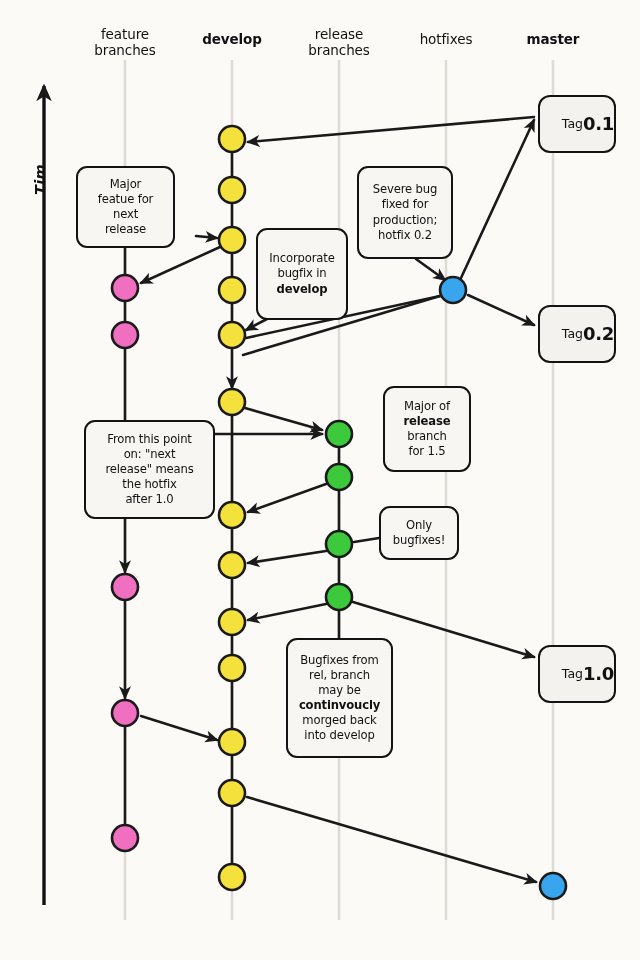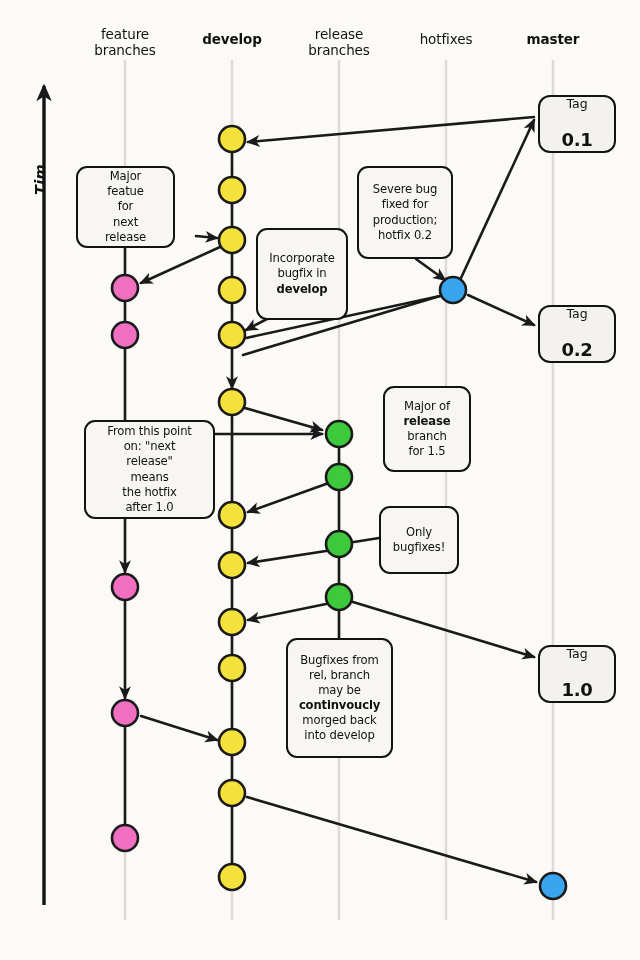--- a/index.html
+++ b/index.html
@@ -78,34 +78,34 @@
     background: #f7f6f3;
     border: 2.6px solid #131313;
     border-radius: 11px;
     text-align: center;
     font-size: 11.6px;
     line-height: 1.30;
     color: #111;
     display: flex;
     align-items: center;
     justify-content: center;
-    padding: 4px 21px;
+    padding: 4px 13px;
     letter-spacing: -0.15px;
   }
   .note .b { font-weight: bold; }
   .tag-box {
     position: absolute;
     box-sizing: border-box;
     background: #f3f2ef;
     border: 2.8px solid #131313;
     border-radius: 12px;
     display: flex;
-    flex-direction: column;
+    flex-direction: row;
     align-items: center;
-    justify-content: space-between;
+    justify-content: flex-end;
     color: #111;
   }
   .tag-box .tag-word {
     font-size: 12.5px;
     line-height: 1.05;
   }
   .tag-box .tag-ver {
     font-size: 18px;
     font-weight: bold;
     line-height: 1.15;
@@ -281,21 +281,21 @@
         </div>
       </div>
       <div class="note" style="left: 383px; top: 386px; width: 88px; height: 86px;">
         <div>
           <span class="note-text">Major of</span>
           <span class="note-text b">release</span>
           <span class="note-text">branch</span>
           <span class="note-text">for 1.5</span>
         </div>
       </div>
-      <div class="note" style="left: 379px; top: 506px; width: 80px; height: 68px; align-items: center;">
+      <div class="note" style="left: 379px; top: 506px; width: 80px; height: 54px; align-items: center;">
         <div>
           <span class="note-text">Only</span>
           <span class="note-text">bugfixes!</span>
         </div>
       </div>
       <div class="note" style="left: 286px; top: 638px; width: 107px; height: 120px;">
         <div>
           <span class="note-text">Bugfixes from</span>
           <span class="note-text">rel, branch</span>
           <span class="note-text">may be</span>

